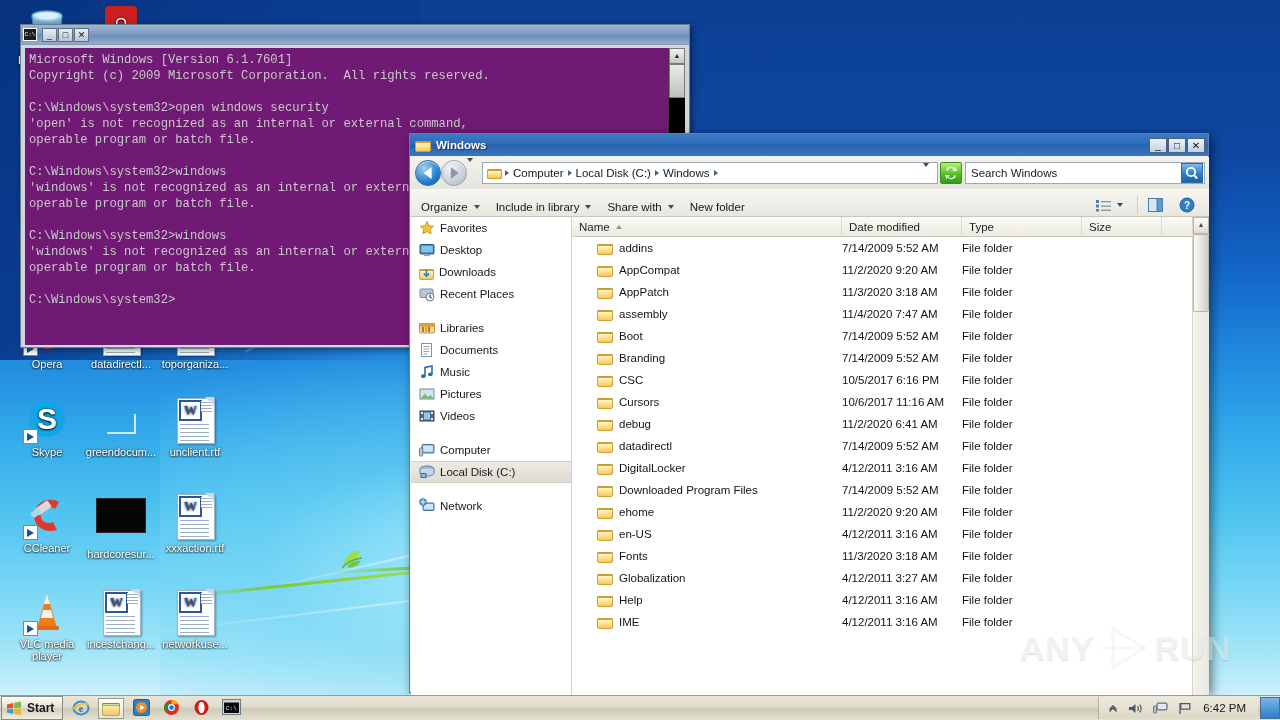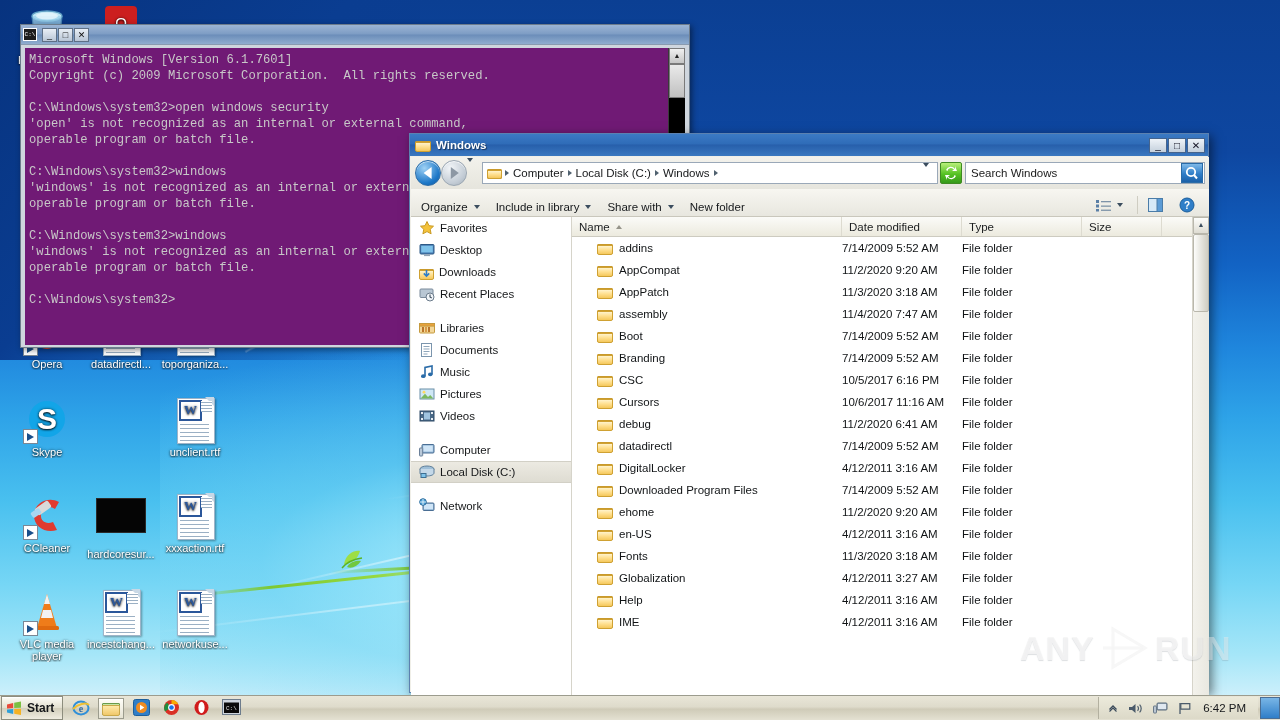--- a/index.html
+++ b/index.html
@@ -302,20 +302,29 @@
     <div class="glyph">
       <svg width="48" height="48" viewBox="0 0 48 48">
         <circle cx="24" cy="23" r="18" fill="#12a5e8"></circle>
         <text x="24" y="33" font-size="30" font-weight="bold" fill="#fff" text-anchor="middle" font-family="Liberation Sans">S</text>
       </svg>
       <span class="shortcut-badge"></span>
     </div>
     <span class="cap">Skype</span>
   </div>
 
+  <div class="dicon" style="left:82px;top:396px;">
+    <div class="glyph">
+      <svg width="48" height="48" viewBox="0 0 48 48">
+        <rect x="10" y="36" width="28" height="2" fill="#e9f6fb" opacity=".85"></rect>
+        <rect x="37" y="18" width="2" height="20" fill="#e9f6fb" opacity=".85"></rect>
+      </svg>
+    </div>
+    <span class="cap">greendocum...</span>
+  </div>
 
   <div class="dicon" style="left:156px;top:396px;">
     <div class="glyph">
       <div class="doc-ico">
           <div class="page"></div>
           <div class="fold"></div>
         <div class="wmark">W</div>
           <div class="blk"></div>
         <div class="lines2">
             <i></i>

